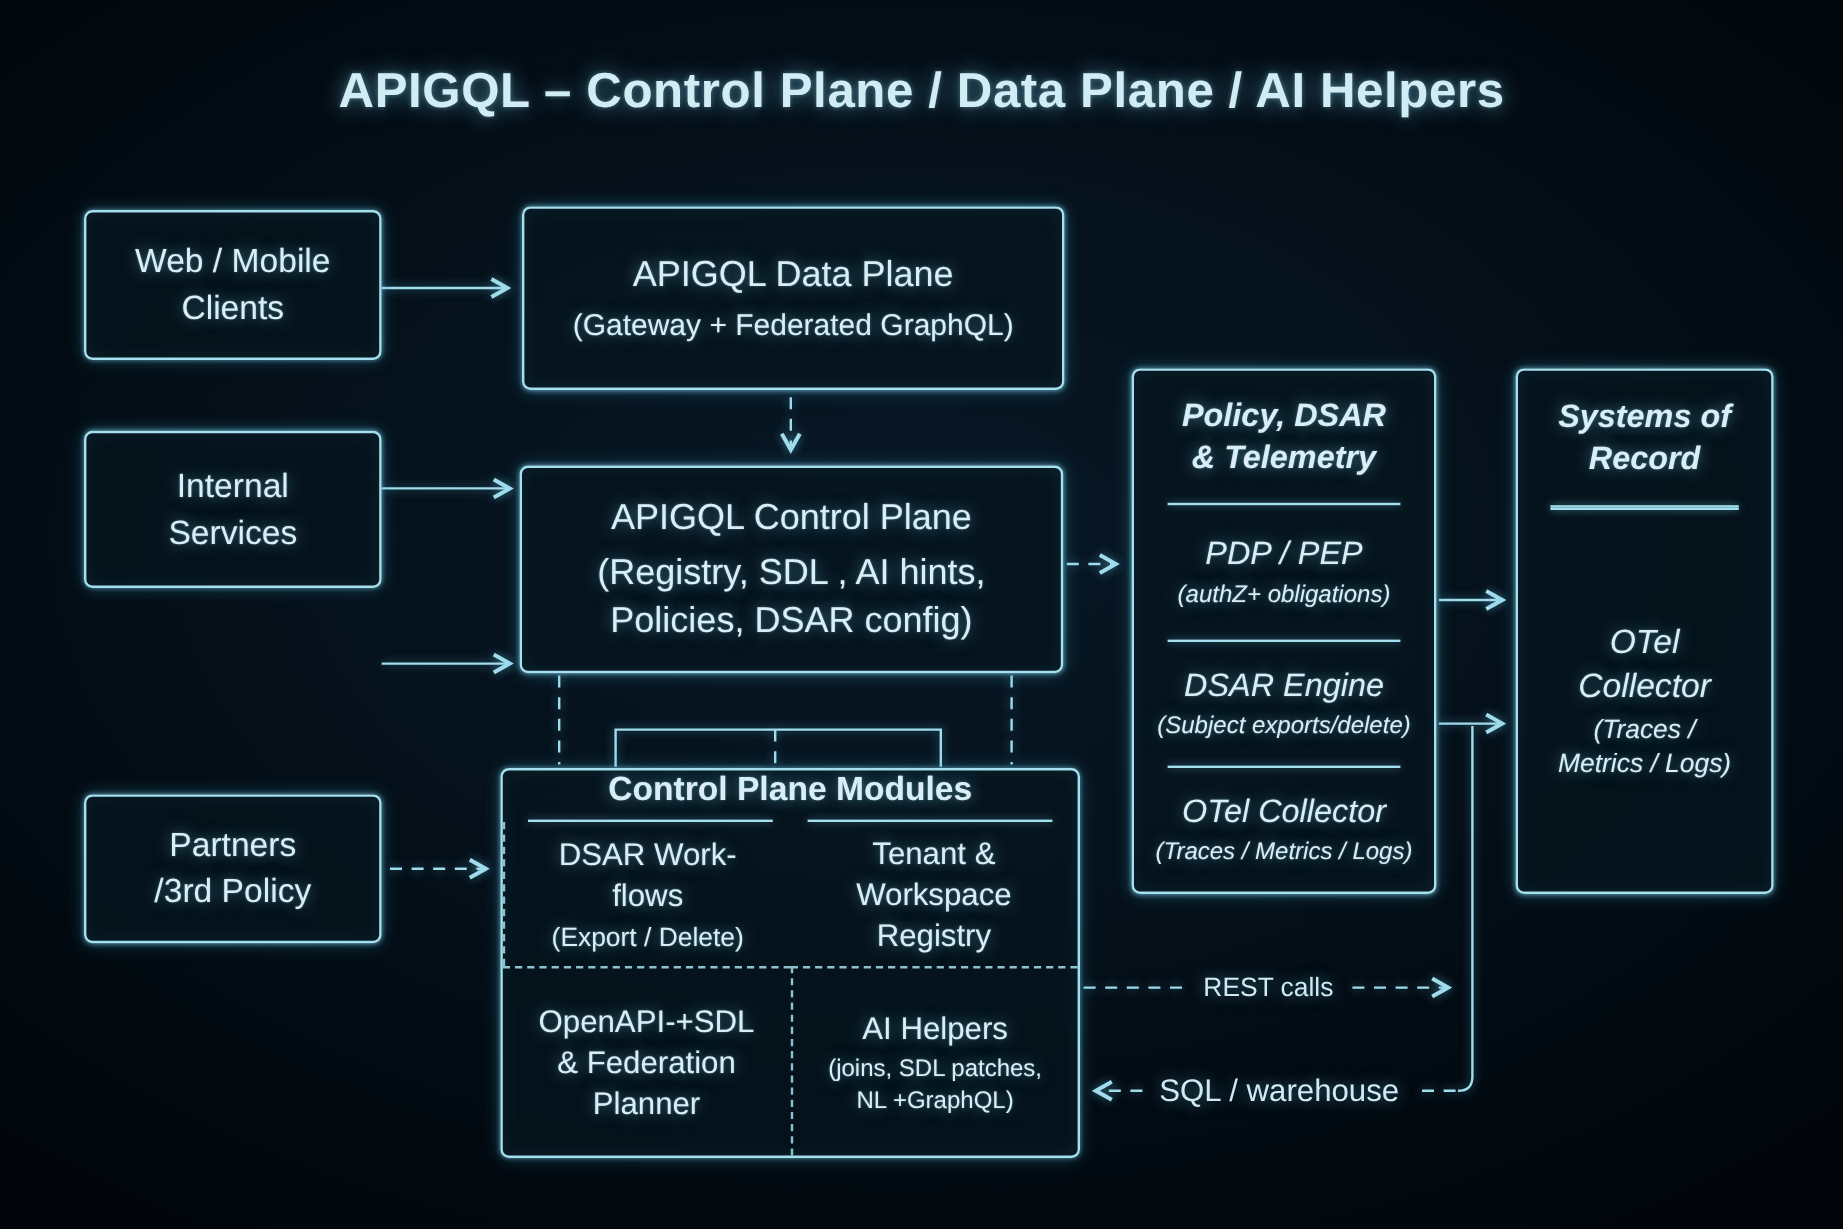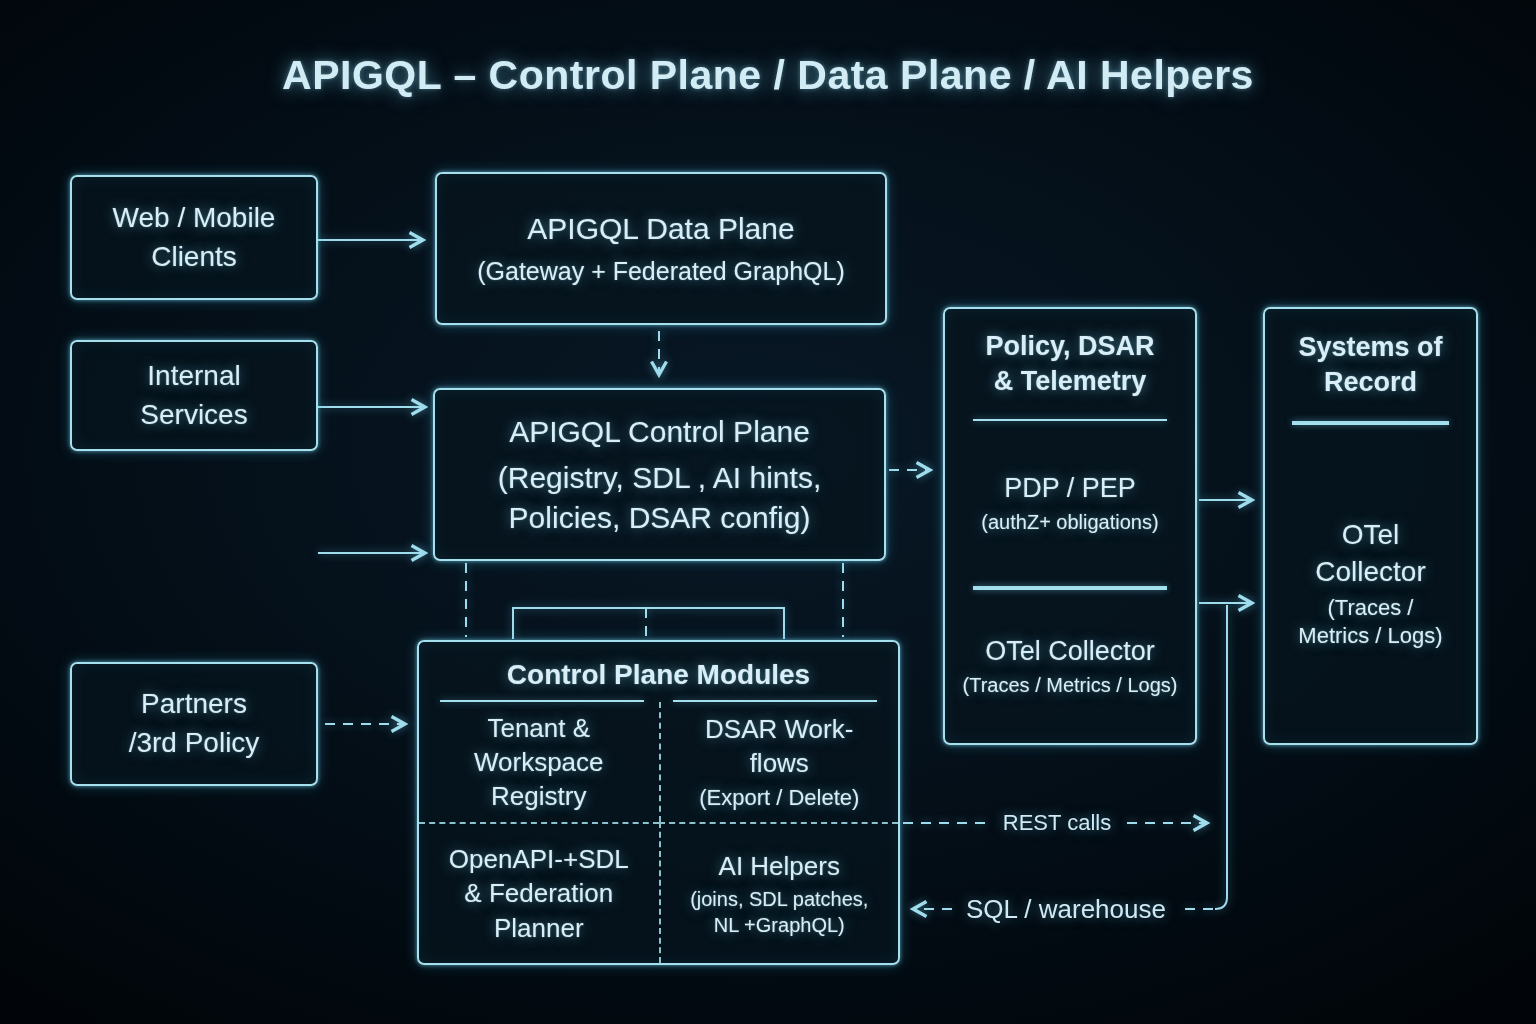--- a/index.html
+++ b/index.html
@@ -22,32 +22,32 @@
     text-align:center;
   }
   .pre { white-space:pre-line; }
   .glow-t { text-shadow:0 0 13px rgba(125,218,245,.5), 0 0 2px rgba(190,240,252,.35); }
   .node-label { font-size:28px; line-height:1.38; }
   .big-title { font-size:30px; font-weight:normal; line-height:1.3; }
   .big-sub { font-size:25px; line-height:1.32; margin-top:7px; }
   .divider { border-top:2px solid #a5e0ee; width:84%; box-shadow:0 0 7px rgba(120,210,240,.55); }
   
   .modules { justify-content:flex-start; }
-  .m-title { font-size:28px; font-weight:bold; margin-top:17px; }
+  .m-title { font-size:28px; font-weight:bold; margin-top:0; }
   .m-underlines { display:flex; width:100%; box-sizing:border-box; padding:0 21px; gap:29px; margin-top:9px; }
   .m-underlines span { flex:1; border-top:2px solid #a5e0ee; box-shadow:0 0 7px rgba(120,210,240,.5); }
   .m-grid { display:grid; grid-template-columns:1fr 1fr; grid-template-rows:120px 1fr; width:100%; flex:1; }
   .m-cell { display:flex; flex-direction:column; align-items:center; justify-content:center; padding:4px 6px; box-sizing:border-box; }
   .m-col-r { border-left:2px dashed rgba(165,224,238,.85); }
   .m-row-b { border-top:2px dashed rgba(165,224,238,.85); }
   .m-cell-title { font-size:26px; line-height:1.32; }
   .m-cell-sub { font-size:22px; line-height:1.3; margin-top:3px; }
   .m-cell-sub.small { font-size:20px; }
   
-  .stack { justify-content:flex-start; padding:0 10px; }
+  .stack { justify-content:flex-start; padding:0 10px;font-style:italic; }
   .s-head { display:flex; flex-direction:column; justify-content:center; }
   .s-sec { display:flex; flex-direction:column; justify-content:center; align-items:center; }
   .s-title { font-size:27px; font-weight:bold; line-height:1.3; }
   .s-title.norm { font-weight:normal; }
   .s-sub { font-size:20px; line-height:1.28; margin-top:4px; }
   .edge-label { position:absolute; transform:translate(-50%,-50%); font-size:22px; color:#cfeaf4; text-shadow:0 0 12px rgba(120,215,245,.5); }
   svg.connectors { position:absolute; left:0; top:0; filter:drop-shadow(0 0 4px rgba(100,200,235,.55)); }
   svg.connectors path, svg.connectors line { stroke:#9fdcec; stroke-width:2; fill:none; }
   .dash { stroke-dasharray:10 8; }
 </style>
@@ -81,21 +81,21 @@
     <path class="dash" d="M952 909 H914" marker-end="url(#arr)"></path>
   </svg>
 
   <div class="title">APIGQL – Control Plane / Data Plane / AI Helpers</div>
 
   <div class="box" style="left:70px; top:175px; width:248px; height:125px;">
     <div class="node-label pre glow-t">Web / Mobile
 Clients</div>
   </div>
 
-  <div class="box" style="left:70px; top:340px; width:248px; height:111px;">
+  <div class="box" style="left:70px; top:359px; width:248px; height:131px;">
     <div class="node-label pre glow-t">Internal
 Services</div>
   </div>
 
 
   <div class="box" style="left:70px; top:662px; width:248px; height:124px;">
     <div class="node-label pre glow-t">Partners
 /3rd Policy</div>
   </div>
 
@@ -110,29 +110,29 @@
 Policies, DSAR config)</div>
   </div>
 
   <div class="box modules" style="left:417px; top:640px; width:483px; height:325px;">
     <div class="m-title glow-t">Control Plane Modules</div>
     <div class="m-underlines">
         <span></span>
         <span></span>
       </div>
     <div class="m-grid">
+      <div class="m-cell m-col-r">
+        <div class="m-cell-title pre glow-t">DSAR Work-
+flows</div>
+        <div class="m-cell-sub glow-t">(Export / Delete)</div>
+      </div>
       <div class="m-cell">
         <div class="m-cell-title pre glow-t">Tenant &amp;
 Workspace
 Registry</div>
-      </div>
-      <div class="m-cell m-col-r">
-        <div class="m-cell-title pre glow-t">DSAR Work-
-flows</div>
-        <div class="m-cell-sub glow-t">(Export / Delete)</div>
       </div>
       <div class="m-cell m-row-b">
         <div class="m-cell-title pre glow-t">OpenAPI-+SDL
 &amp; Federation
 Planner</div>
       </div>
       <div class="m-cell m-row-b m-col-r">
         <div class="m-cell-title glow-t">AI Helpers</div>
         <div class="m-cell-sub small pre glow-t">(joins, SDL patches,
 NL +GraphQL)</div>
@@ -144,20 +144,24 @@
     <div class="s-head" style="height:110px;">
       <div class="s-title pre glow-t">Policy, DSAR
 &amp; Telemetry</div>
     </div>
     <div class="divider"></div>
     <div class="s-sec" style="flex:1.08;">
       <div class="s-title glow-t" style="font-weight:normal;">PDP / PEP</div>
       <div class="s-sub glow-t">(authZ+ obligations)</div>
     </div>
     <div class="divider"></div>
+    <div class="s-sec" style="flex:1;">
+      <div class="s-title glow-t" style="font-weight:normal;">DSAR Engine</div>
+      <div class="s-sub glow-t">(Subject exports/delete)</div>
+    </div>
     <div class="divider"></div>
     <div class="s-sec" style="flex:1;">
       <div class="s-title glow-t" style="font-weight:normal;">OTel Collector</div>
       <div class="s-sub glow-t">(Traces / Metrics / Logs)</div>
     </div>
   </div>
 
   <div class="box stack" style="left:1263px; top:307px; width:215px; height:438px;">
     <div class="s-head" style="height:112px;">
       <div class="s-title pre glow-t">Systems of

